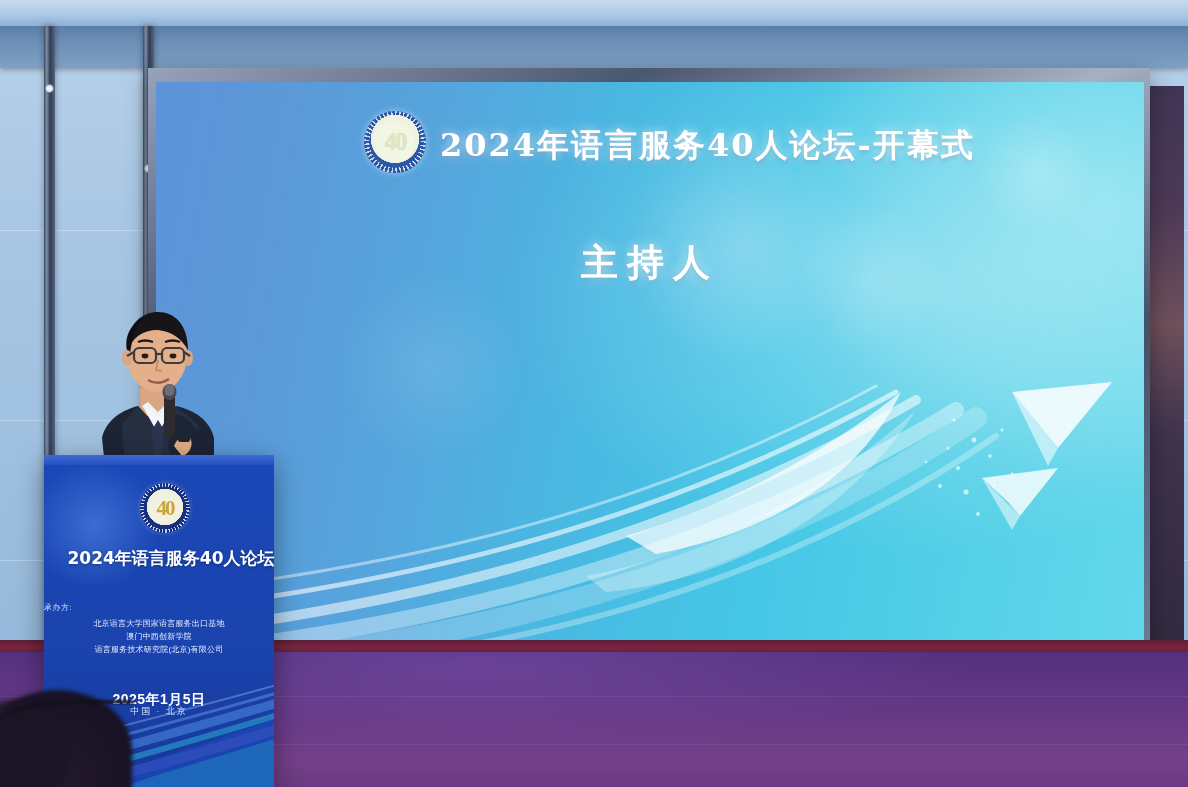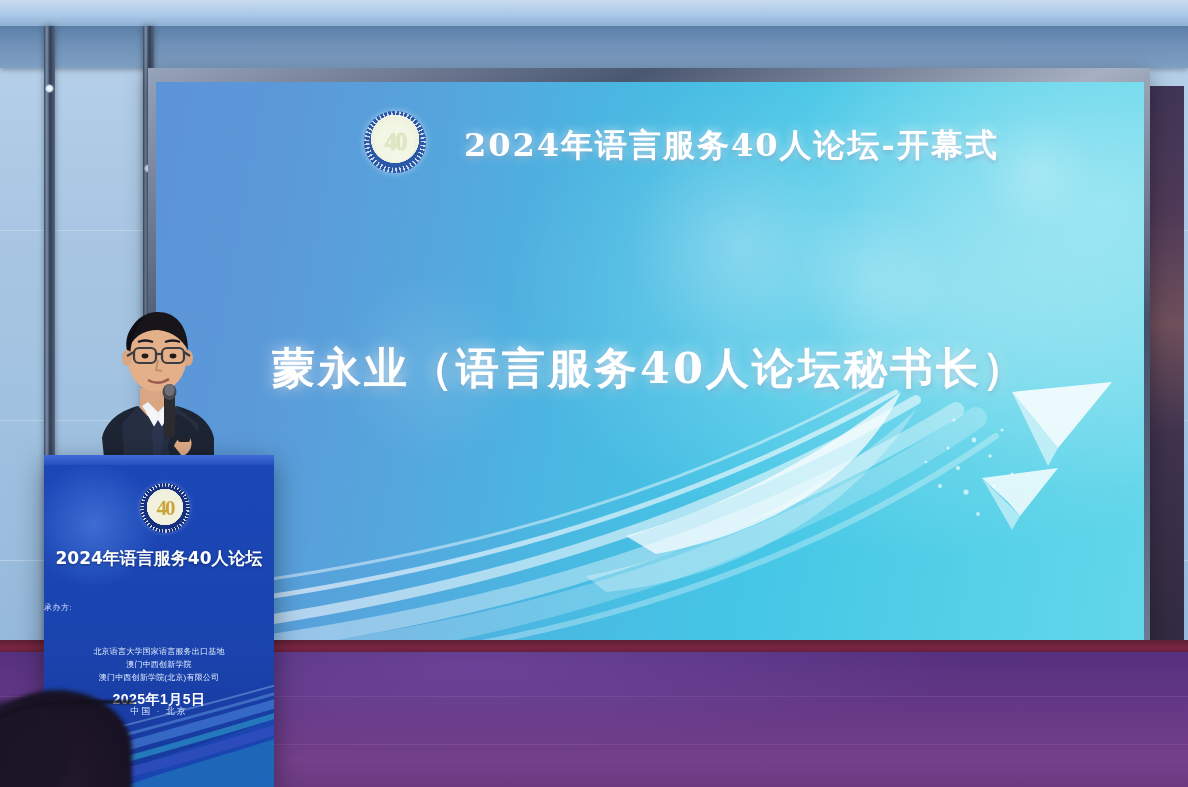--- a/index.html
+++ b/index.html
@@ -155,31 +155,31 @@
     -webkit-mask:radial-gradient(circle, transparent 0 60%, #000 61% 93%, transparent 94%);
             mask:radial-gradient(circle, transparent 0 60%, #000 61% 93%, transparent 94%);
   }
   .podium-logo .inner{
     position:absolute;left:9px;top:9px;width:32px;height:32px;border-radius:50%;
     background:#f1f1dd;display:flex;align-items:center;justify-content:center;
     font-family:"Liberation Serif","DejaVu Serif",serif;
     font-size:21px;font-weight:700;color:#c9a53a;letter-spacing:-2px;
   }
   .podium-title{
-    position:absolute;left:0;top:92px;width:100%;text-align:center;
+    position:absolute;left:12px;top:92px;width:100%;text-align:center;
     font-family:"DejaVu Sans","Liberation Sans",sans-serif;
     font-size:17px;font-weight:700;color:#ffffff;letter-spacing:0px;
     text-shadow:0 1px 3px rgba(0,0,0,.35);
   }
   .podium-host-label{
     position:absolute;left:0;top:147px;width:100%;text-align:left;
     font-size:8px;color:#cfe0ff;letter-spacing:.5px;
   }
   .podium-orgs{
-    position:absolute;left:0;top:162px;width:100%;text-align:center;margin-top:28px;
+    position:absolute;left:0;top:162px;width:100%;text-align:center;
   }
   .podium-orgs div{
     font-size:8px;color:#e2ecff;line-height:13px;letter-spacing:.2px;
   }
   .podium-date{
     position:absolute;left:0;top:236px;width:100%;text-align:center;
     font-size:14px;color:#ffffff;font-weight:600;letter-spacing:.5px;
   }
   .podium-loc{
     position:absolute;left:0;top:250px;width:100%;text-align:center;
@@ -270,24 +270,24 @@
           </g>
         </g>
       </svg>
     </div>
 
     <div class="slide-logo" style="left:208px;top:29px">
       <div class="ring-txt"></div>
       <div class="inner">40</div>
     </div>
 
-    <div class="slide-title" style="left:308px;top:42px">2024年语言服务40人论坛-开幕式</div>
-
-
-    <div class="slide-name" style="top:258px">蒙永业（语言服务40人论坛秘书长）</div>
+    <div class="slide-title" style="left:284px;top:42px">2024年语言服务40人论坛-开幕式</div>
+
+    <div class="slide-role" style="top:156px">主持人</div>
+
   </div>
 
   <div class="floor-lip"></div>
   <div class="floor">
     <div class="floor-seam" style="top:44px"></div>
     <div class="floor-seam" style="top:92px"></div>
   </div>
 
   <div class="speaker">
     <svg width="190" height="200" viewBox="0 0 190 200">
@@ -364,21 +364,21 @@
       <div class="ring-txt"></div>
       <div class="inner">40</div>
     </div>
 
     <div class="podium-title">2024年语言服务40人论坛</div>
     <div class="podium-host-label">承办方:</div>
 
     <div class="podium-orgs">
       <div>北京语言大学国家语言服务出口基地</div>
       <div>澳门中西创新学院</div>
-      <div>澳门中西创新学院(北京)有限公司</div>
+      <div>语言服务技术研究院(北京)有限公司</div>
     </div>
 
     <div class="podium-date">2025年1月5日</div>
     <div class="podium-loc">中国 · 北京</div>
   </div>
 
   <div class="audience-head"></div>
   <div class="audience-head2"></div>
   <div class="mic-cable"></div>
 

